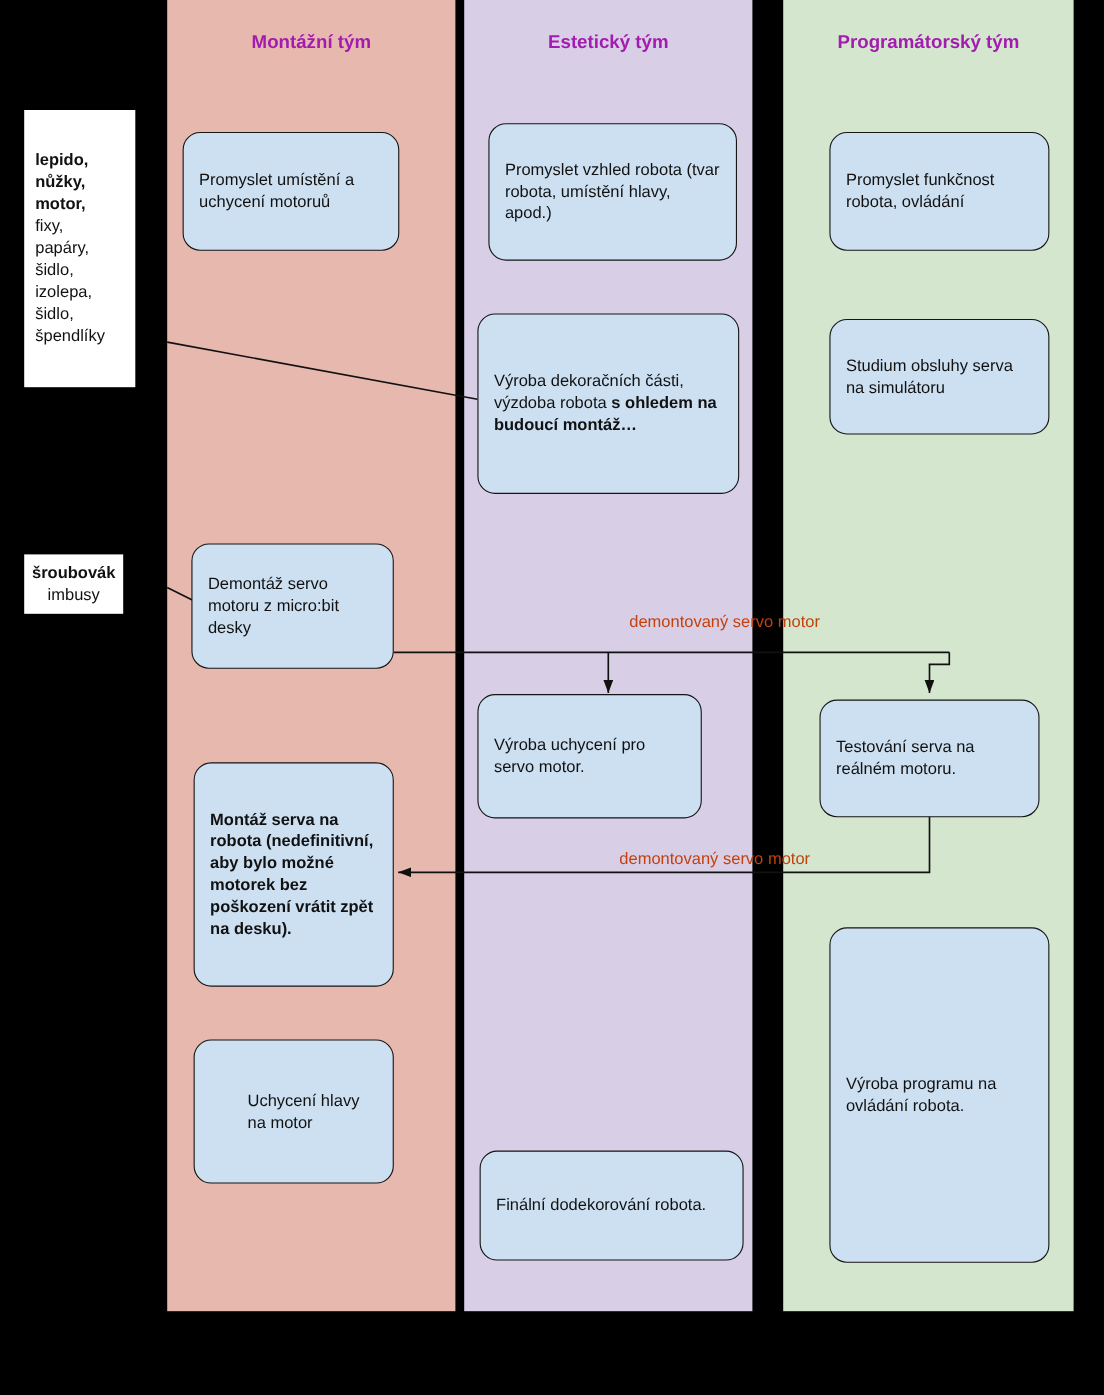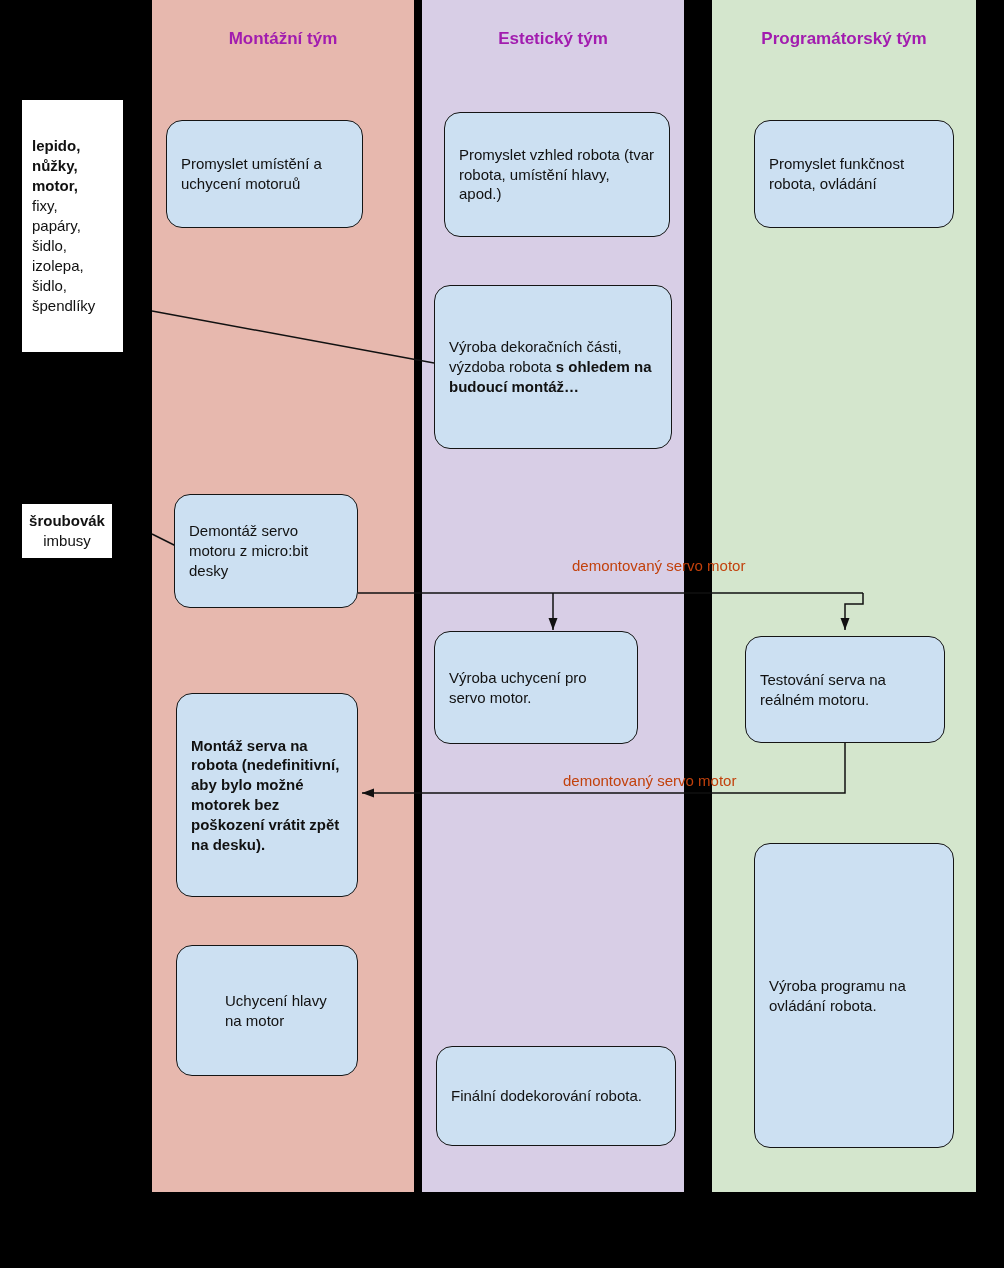--- a/index.html
+++ b/index.html
@@ -122,20 +122,23 @@
   </div>
 
   <div class="node" style="left:436px;top:1046px;width:240px;height:100px;">
     <div class="txt">Finální dodekorování robota.</div>
   </div>
 
   <div class="node" style="left:754px;top:120px;width:200px;height:108px;">
     <div class="txt">Promyslet funkčnost robota, ovládání</div>
   </div>
 
+  <div class="node" style="left:754px;top:290px;width:200px;height:105px;">
+    <div class="txt">Studium obsluhy serva na simulátoru</div>
+  </div>
 
   <div class="node" style="left:745px;top:636px;width:200px;height:107px;">
     <div class="txt">Testování serva na reálném motoru.</div>
   </div>
 
   <div class="node" style="left:754px;top:843px;width:200px;height:305px;">
     <div class="txt">Výroba programu na ovládání robota.</div>
   </div>
 
   <div class="edge-label" style="left:572px;top:557px;">demontovaný servo motor</div>

